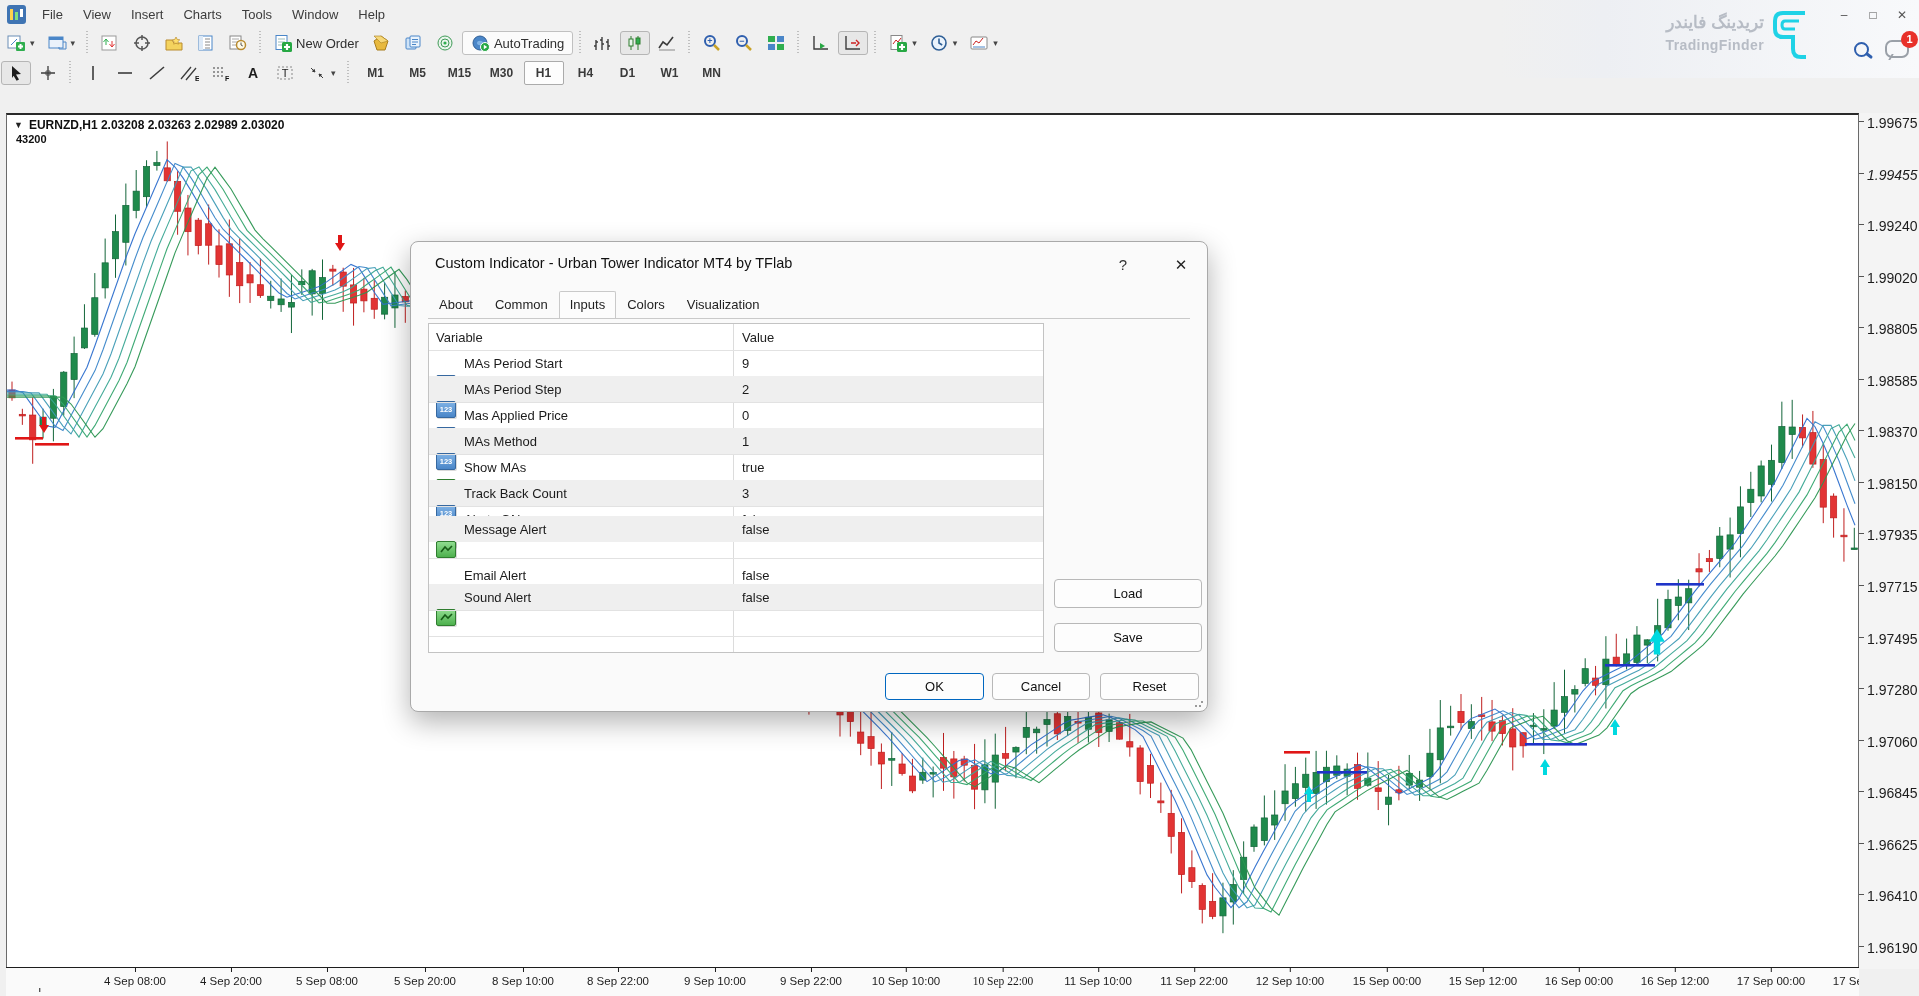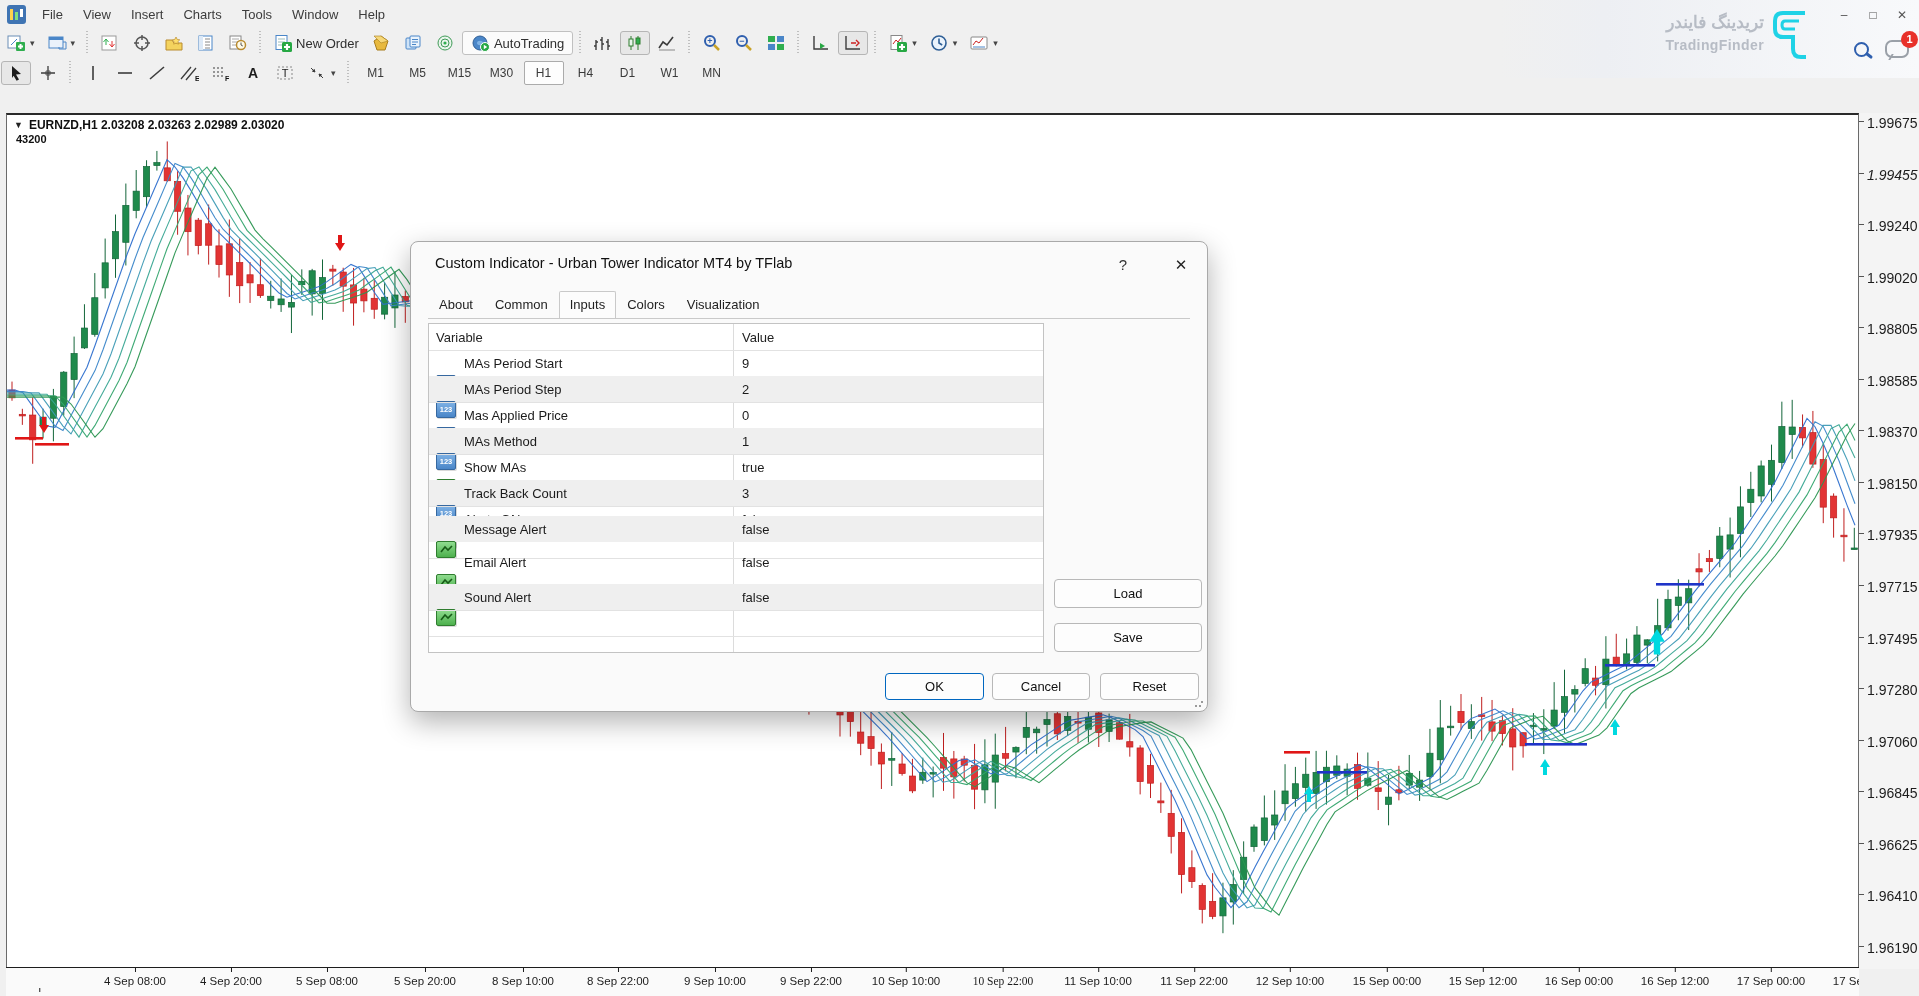--- a/index.html
+++ b/index.html
@@ -19,21 +19,21 @@
      background:repeating-linear-gradient(to bottom,#bfbfbf 0 1px,transparent 1px 3px);
      background-size:2px 100%;background-repeat:no-repeat;background-position:3px 0;}
   .tb-btn{display:flex;align-items:center;gap:3px;padding:2px 4px;margin:0 1px;border:1px solid transparent;border-radius:3px;flex:none;cursor:default;}
   .tb-btn.pressed{border-color:#b5b5b5;background:#e7e7e7;}
   .tb-btn.framed{border-color:#c0c0c0;background:#fbfbfb;padding:2px 8px;justify-content:space-between;}
   .tb-label{font-size:13px;color:#2f2f2f;white-space:nowrap;}
   .caret{font-size:9px;color:#444;margin-left:1px;}
   .ticon{width:20px;height:18px;display:flex;align-items:center;justify-content:center;}
   .ticon svg{display:block;}
   
-  .tf-btn{min-width:26px;text-align:center;padding:4px 6px;margin:0 1px;font-size:12px;font-weight:normal;color:#3a3a3a;border:1px solid transparent;border-radius:2px;}
+  .tf-btn{min-width:26px;text-align:center;padding:4px 6px;margin:0 1px;font-size:12px;font-weight:bold;color:#3a3a3a;border:1px solid transparent;border-radius:2px;}
   .tf-btn.active{background:#fdfdfd;border-color:#ababab;}
   
   .brand{position:absolute;right:0;top:0;width:420px;height:78px;
     background:linear-gradient(90deg,rgba(236,238,242,0) 0,#edeff3 25%,#f8f9fb 100%);}
   .brand-fa{position:absolute;right:155px;top:12px;font-size:17px;font-weight:bold;color:#b7bcc5;direction:rtl;}
   .brand-en{position:absolute;right:155px;top:37px;font-size:14px;font-weight:bold;color:#b7bcc5;letter-spacing:.4px;}
   .brand-logo{position:absolute;right:108px;top:9px;}
   .win-ctrls{position:absolute;right:6px;top:6px;display:flex;gap:7px;}
   .win-btn{width:22px;height:18px;text-align:center;font-size:12px;line-height:18px;color:#555;}
   .mini-icons{position:absolute;right:10px;top:40px;display:flex;gap:16px;align-items:center;}
@@ -957,21 +957,21 @@
             <span class="ric bool">
               <svg width="13" height="10" viewBox="0 0 13 10">
                 <polyline points="1,8 5,3 8,6 12,2" fill="none" stroke="#175c17" stroke-width="1.6"></polyline>
               </svg>
             </span>
       <span>Message Alert</span>
           </div>
       <div class="c2">false</div>
         </div>
         <div class="rowline" style="top: 234px;"></div>
-        <div class="irow" style="top: 225px;">
+        <div class="irow" style="top: 238px;">
           <div class="c1">
             <span class="ric bool">
               <svg width="13" height="10" viewBox="0 0 13 10">
                 <polyline points="1,8 5,3 8,6 12,2" fill="none" stroke="#175c17" stroke-width="1.6"></polyline>
               </svg>
             </span>
       <span>Email Alert</span>
           </div>
       <div class="c2">false</div>
         </div>

